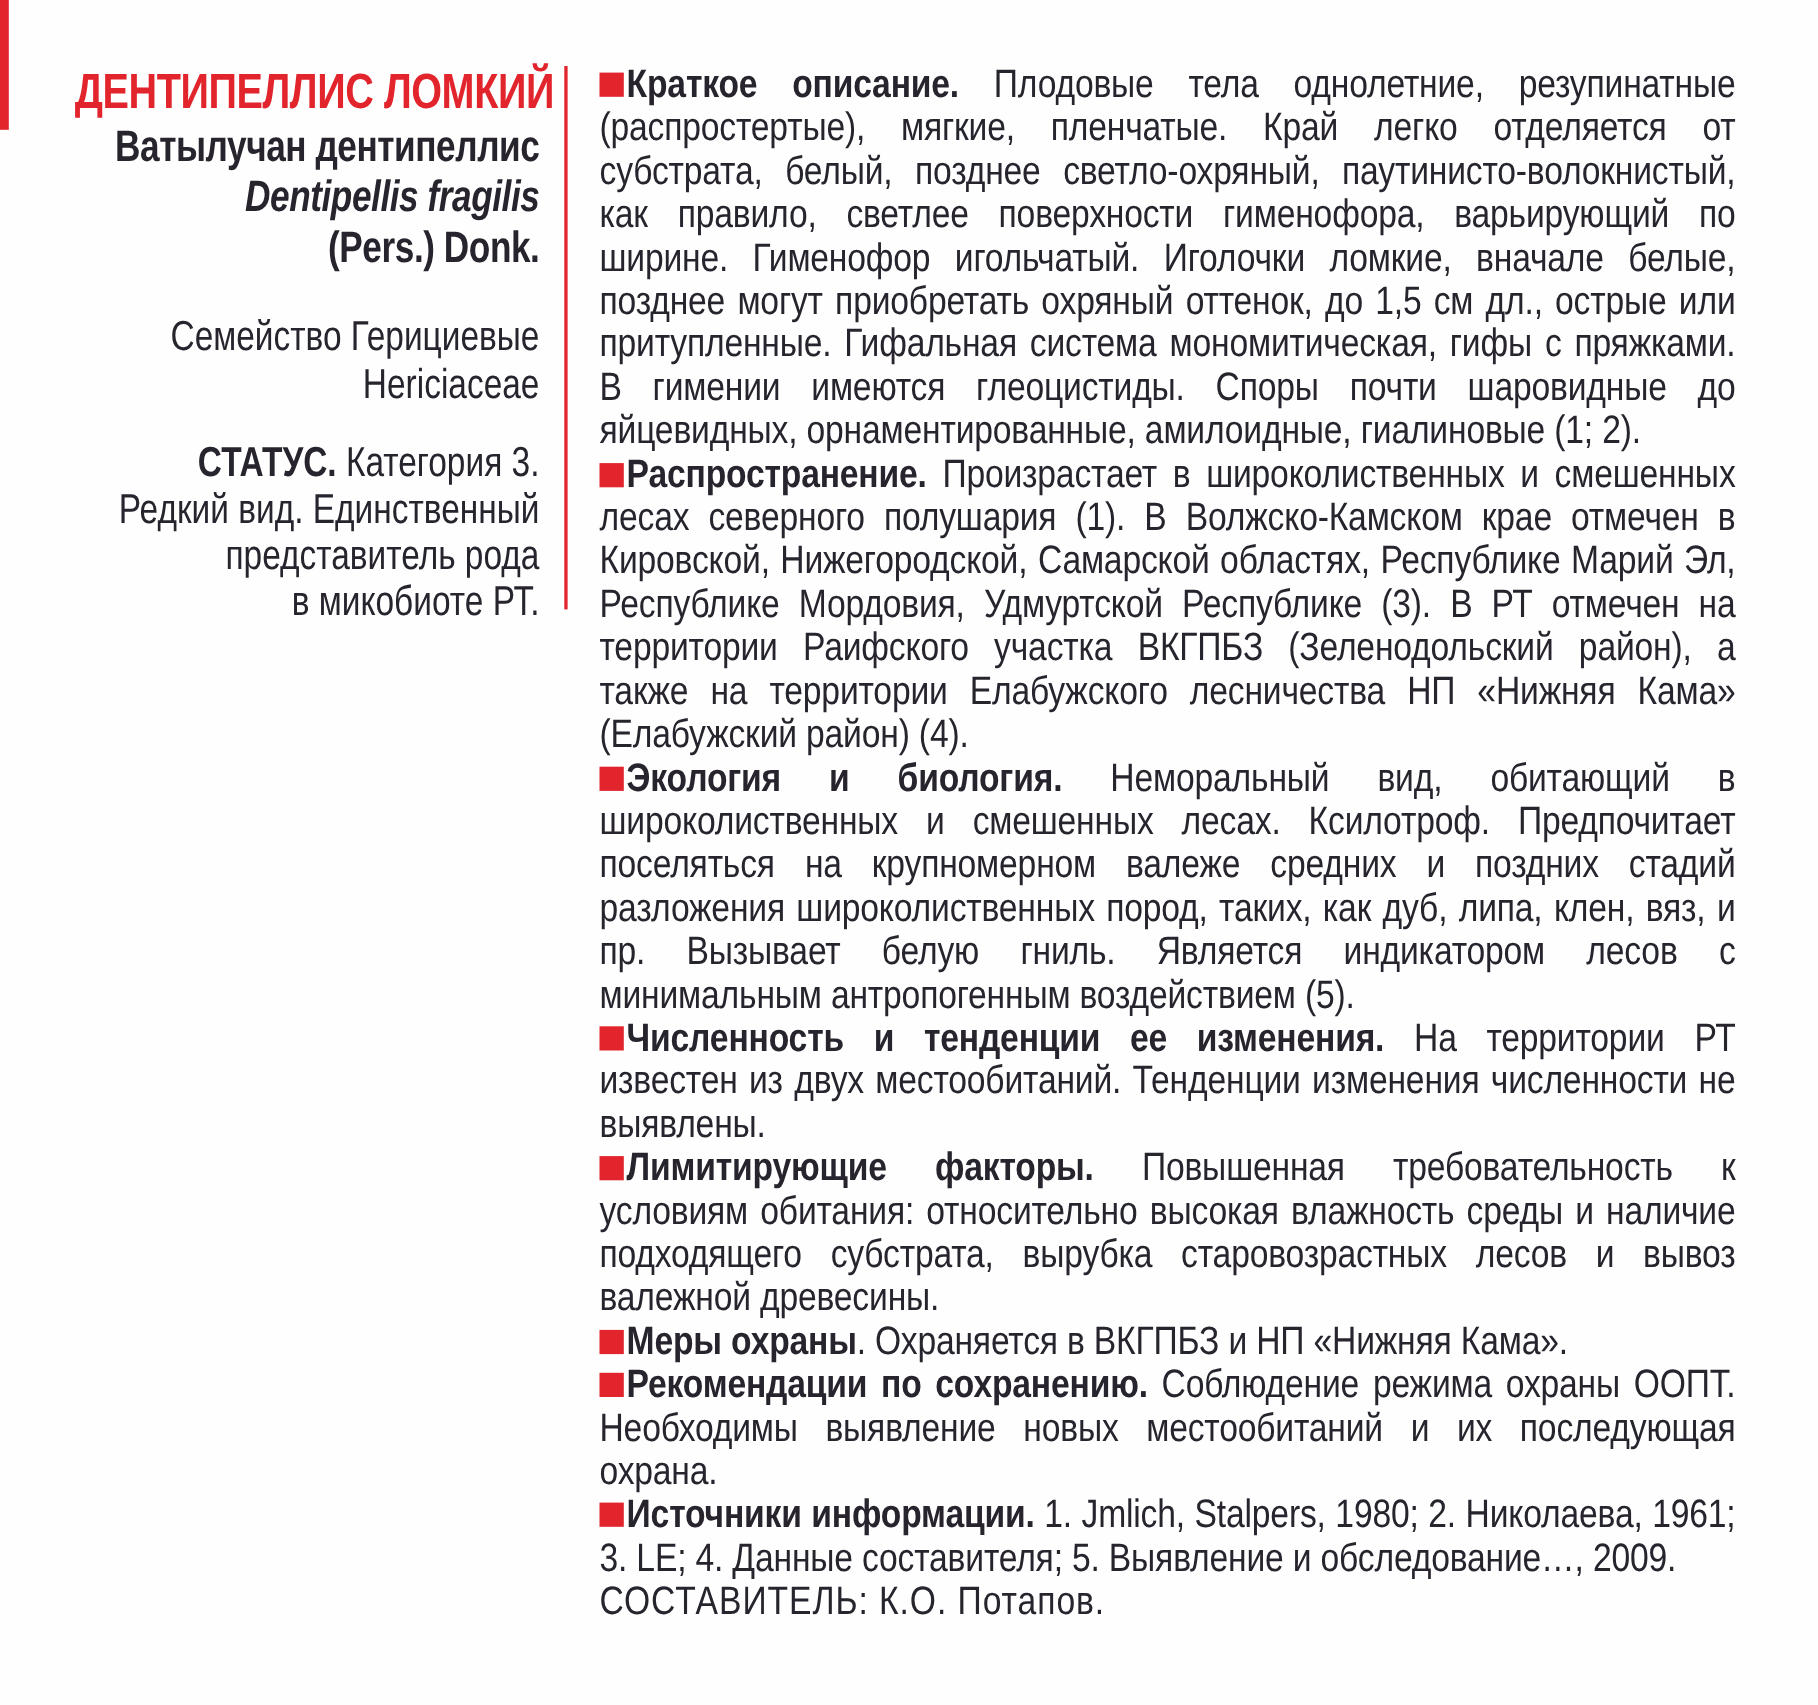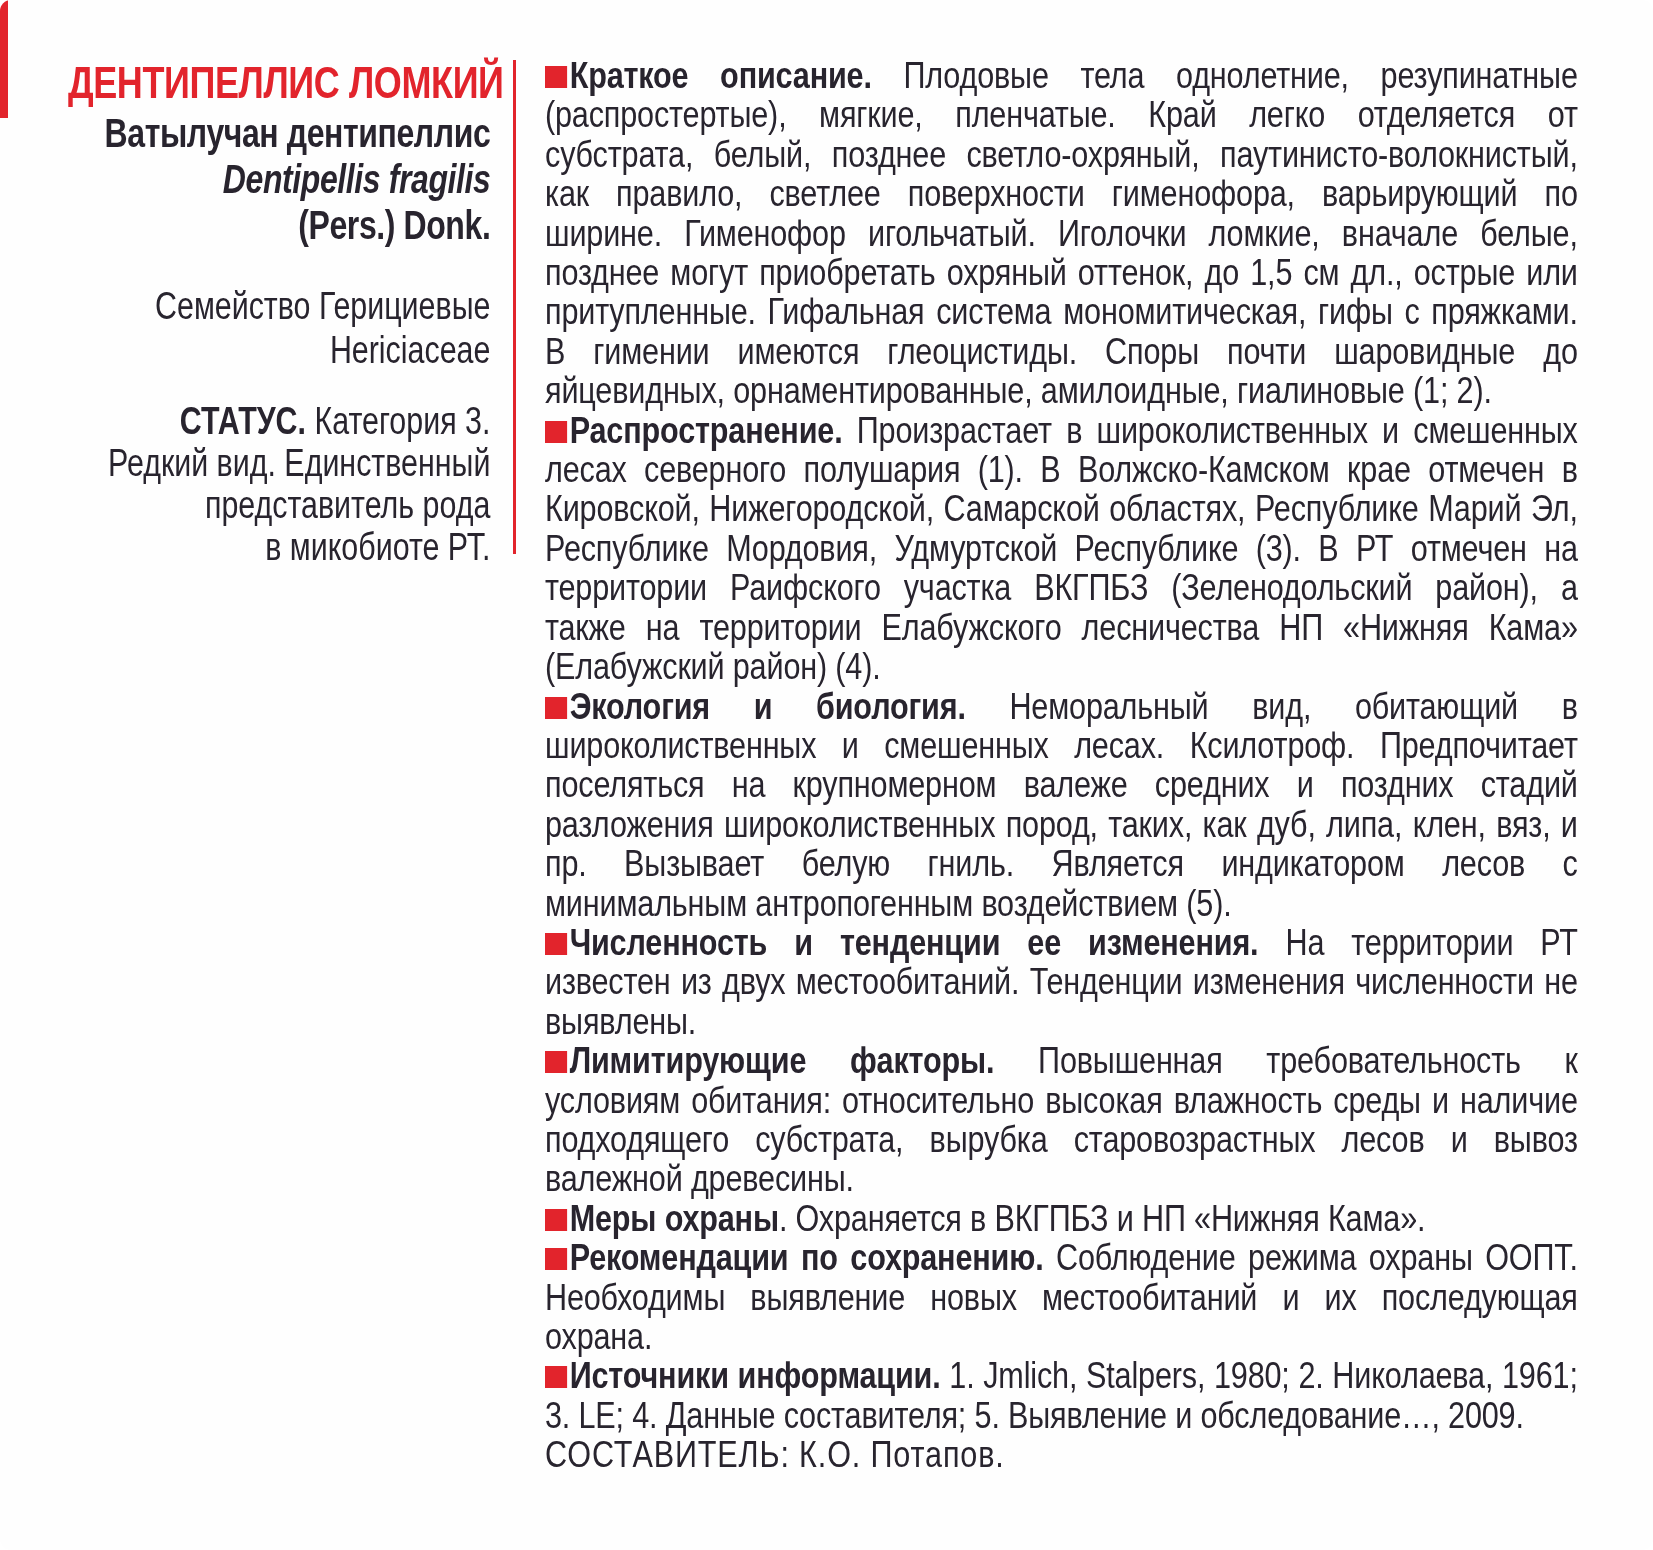--- a/index.html
+++ b/index.html
@@ -3,21 +3,20 @@
 <meta charset="utf-8">
 <style>
   html,body{margin:0;padding:0;background:#ffffff;}
   #page{
     position:relative;
     width:1653px;height:1550px;
     background:#fefefe;
     overflow:hidden;
     font-family:"Liberation Sans", sans-serif;
     color:#28242e;
-    border-radius:11px;
   }
   
   .edge-strip{
     position:absolute;left:0;top:0;width:8px;height:118px;
     background:#e2242c;
   }
   
   .left-col{
     position:absolute;left:68px;top:56px;width:528px;
     transform:scaleX(0.80);transform-origin:0 0;

